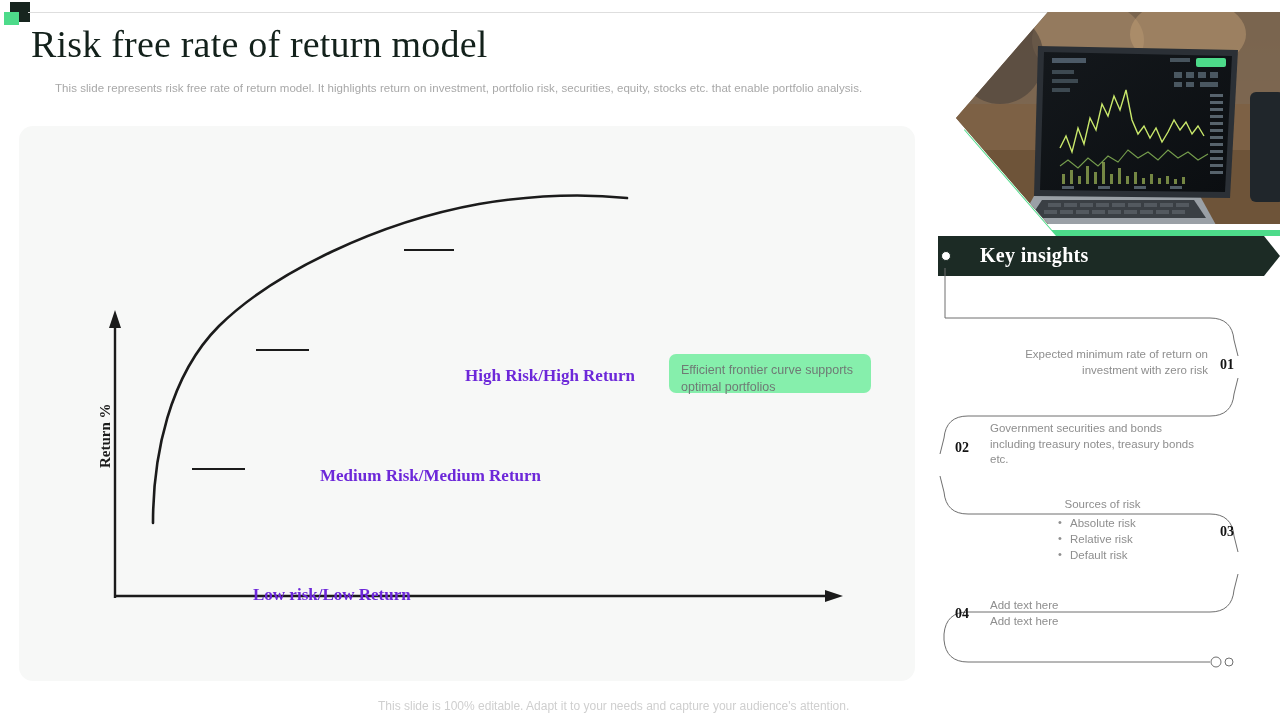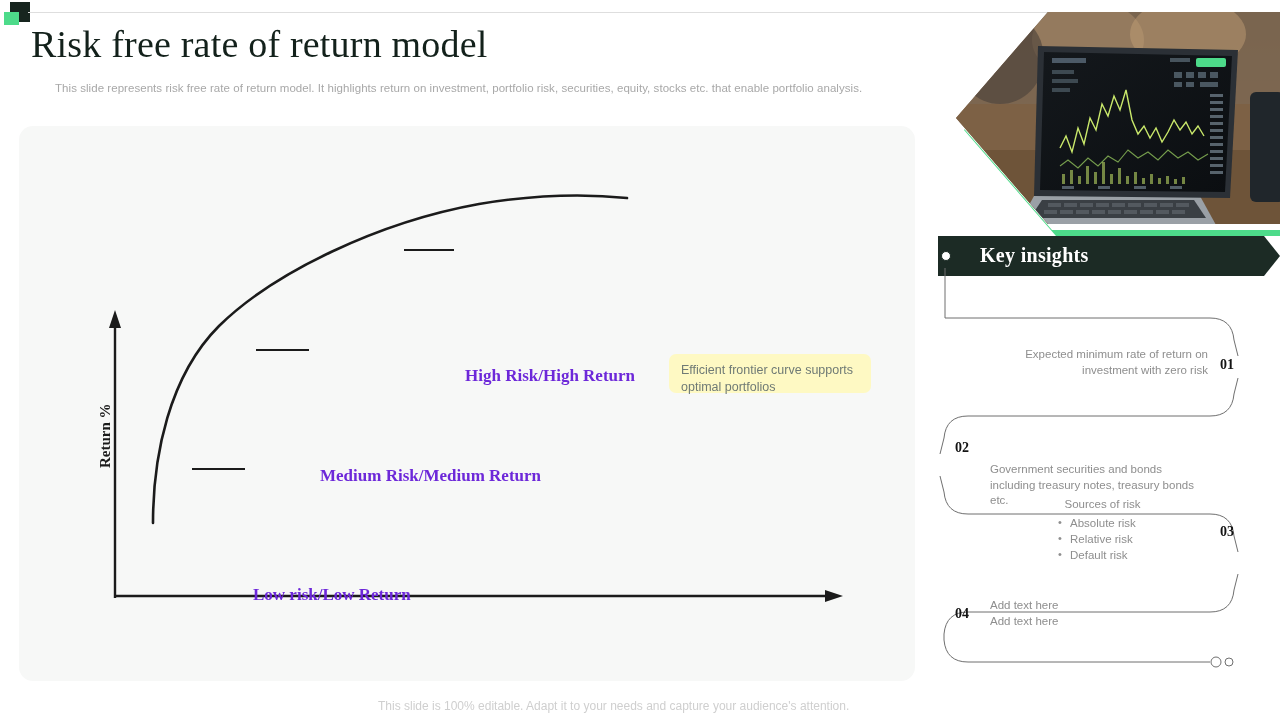--- a/index.html
+++ b/index.html
@@ -55,21 +55,21 @@
   .pt-med{left:301px;top:340px;font-size:17px;}
   .pt-low{left:234px;top:459px;font-size:17px;}
 
   .callout{
     position:absolute;border-radius:7px;
     font-size:12.5px;line-height:16.5px;
     padding:8px 12px;box-sizing:border-box;
   }
   .callout-green-pale{
     left:650px;top:228px;width:202px;height:39px;
-    background:#fef9c3;color:#6f7a75;
+    background:#86efac;color:#6f7a75;
   }
   .callout-green{
     left:427px;top:450px;width:351px;height:44px;
     background:#4ddb8a;color:#ffffff;
   }
 
   
   .photo-wrap{position:absolute;left:938px;top:0;width:342px;height:236px;}
   .photo-svg{position:absolute;left:0;top:0;}
 
@@ -87,21 +87,21 @@
   .ins-num{
     position:absolute;font-family:"Liberation Serif", serif;font-weight:700;
     font-size:14px;color:#141414;
   }
   .ins-text{
     position:absolute;font-size:11.5px;line-height:15.5px;color:#8e8e8e;
   }
   .n01{left:1220px;top:357px;}
   .t01{left:988px;top:347px;width:220px;text-align:right;}
   .n02{left:955px;top:440px;}
-  .t02{left:990px;top:421px;width:215px;text-align:left;margin-top:41px;}
+  .t02{left:990px;top:421px;width:215px;text-align:left;}
   .n03{left:1220px;top:524px;}
   .t03{left:1000px;top:497px;width:205px;text-align:center;}
   .t03 .h{display:block;text-align:center;}
   .t03 ul{margin:2px 0 0 0;padding:0;list-style:none;text-align:left;padding-left:58px;}
   .t03 ul li{position:relative;padding-left:12px;line-height:16px;}
   .t03 ul li:before{content:"\2022";position:absolute;left:0;top:-1px;font-size:11px;color:#8e8e8e;}
   .n04{left:955px;top:606px;}
   .t04{left:990px;top:598px;width:200px;text-align:left;}
 
   

